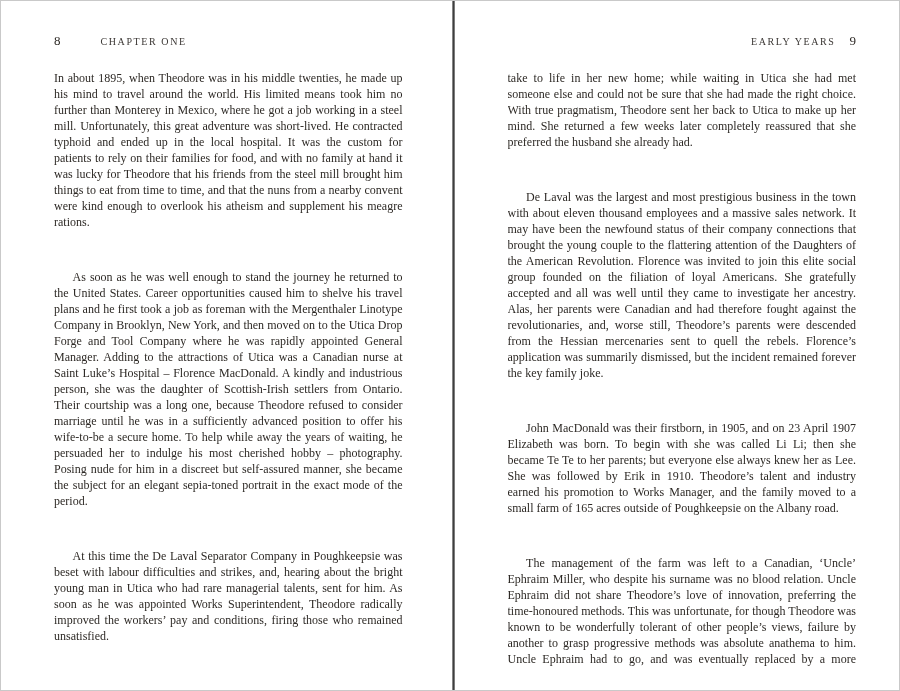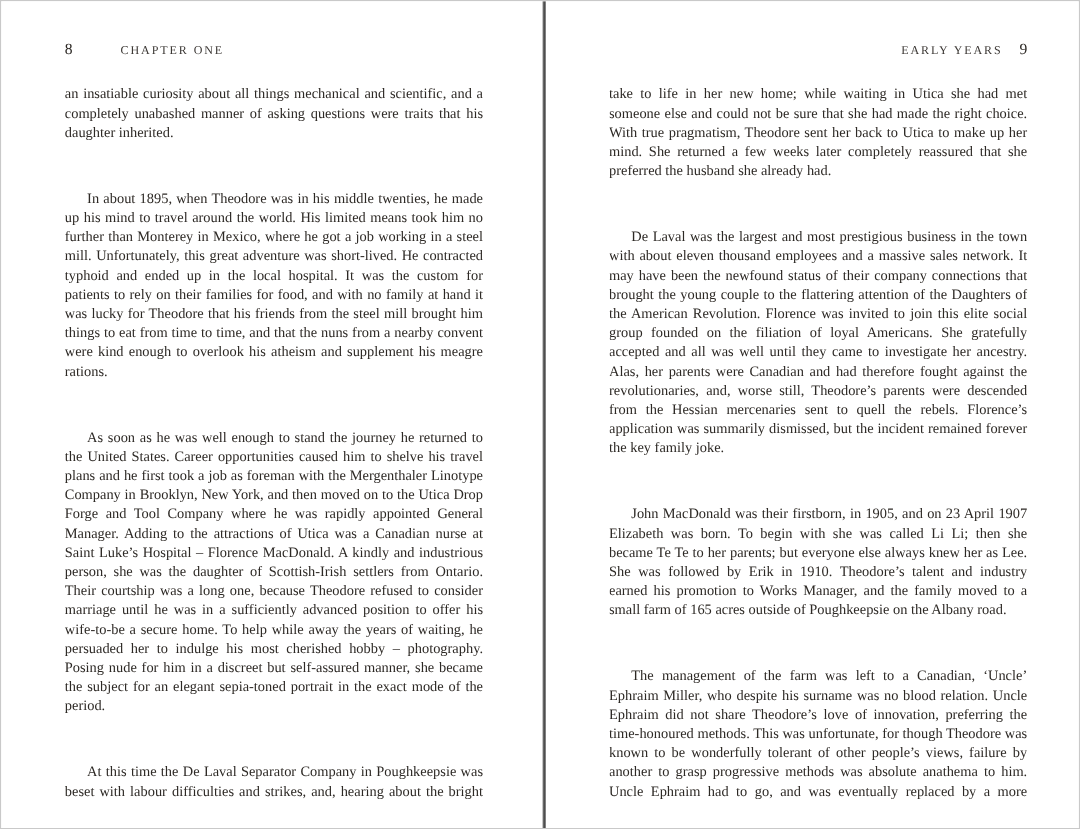--- a/index.html
+++ b/index.html
@@ -63,21 +63,20 @@
 <body>
 
 <div class="canvas">
 
   <div class="page left">
     <div class="running">
       <span class="num">8</span>
       <span class="head">CHAPTER ONE</span>
     </div>
     <div class="bodytext">
-        <p class="para">an insatiable curiosity about all things mechanical and scientific, and a completely unabashed manner of asking questions were traits that his daughter inherited.</p>
         <p class="para">In about 1895, when Theodore was in his middle twenties, he made up his mind to travel around the world. His limited means took him no further than Monterey in Mexico, where he got a job working in a steel mill. Unfortunately, this great adventure was short-lived. He contracted typhoid and ended up in the local hospital. It was the custom for patients to rely on their families for food, and with no family at hand it was lucky for Theodore that his friends from the steel mill brought him things to eat from time to time, and that the nuns from a nearby convent were kind enough to overlook his atheism and supplement his meagre rations.</p>
         <p class="para">As soon as he was well enough to stand the journey he returned to the United States. Career opportunities caused him to shelve his travel plans and he first took a job as foreman with the Mergenthaler Linotype Company in Brooklyn, New York, and then moved on to the Utica Drop Forge and Tool Company where he was rapidly appointed General Manager. Adding to the attractions of Utica was a Canadian nurse at Saint Luke’s Hospital – Florence MacDonald. A kindly and industrious person, she was the daughter of Scottish-Irish settlers from Ontario. Their courtship was a long one, because Theodore refused to consider marriage until he was in a sufficiently advanced position to offer his wife-to-be a secure home. To help while away the years of waiting, he persuaded her to indulge his most cherished hobby – photography. Posing nude for him in a discreet but self-assured manner, she became the subject for an elegant sepia-toned portrait in the exact mode of the period.</p>
         <p class="para">At this time the De Laval Separator Company in Poughkeepsie was beset with labour difficulties and strikes, and, hearing about the bright young man in Utica who had rare managerial talents, sent for him. As soon as he was appointed Works Superintendent, Theodore radically improved the workers’ pay and conditions, firing those who remained unsatisfied.</p>
       </div>
   </div>
 
   <div class="gutter"></div>
 
   <div class="page right">
     <div class="running">

